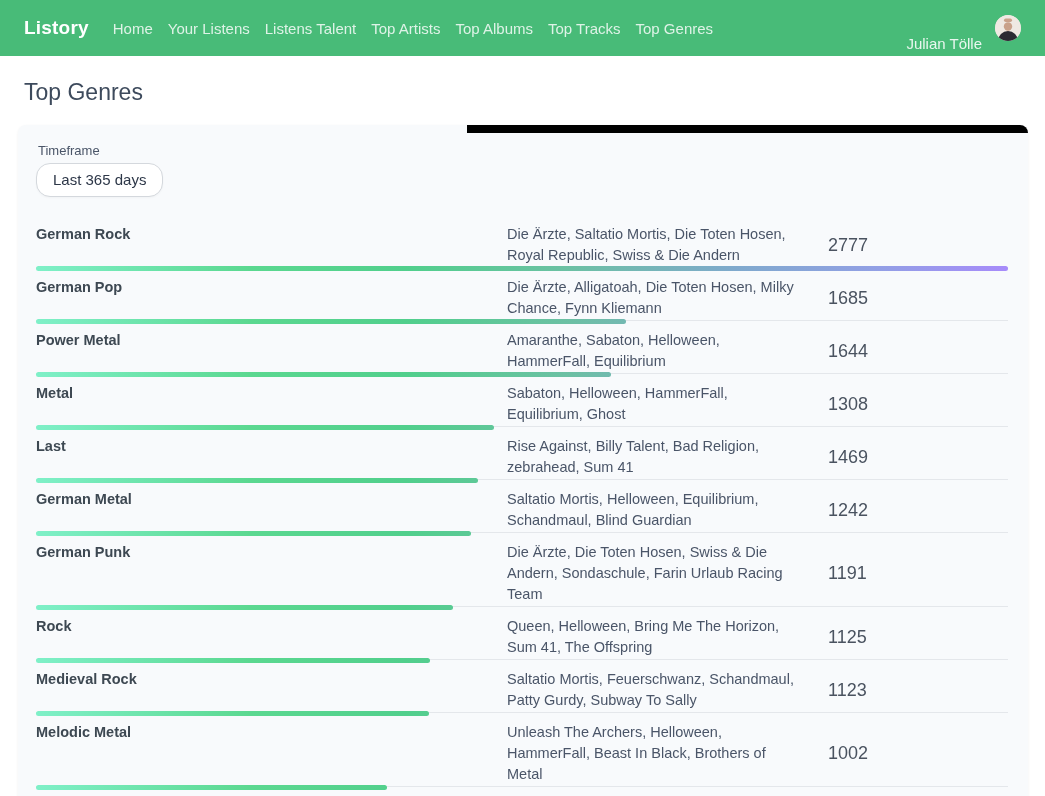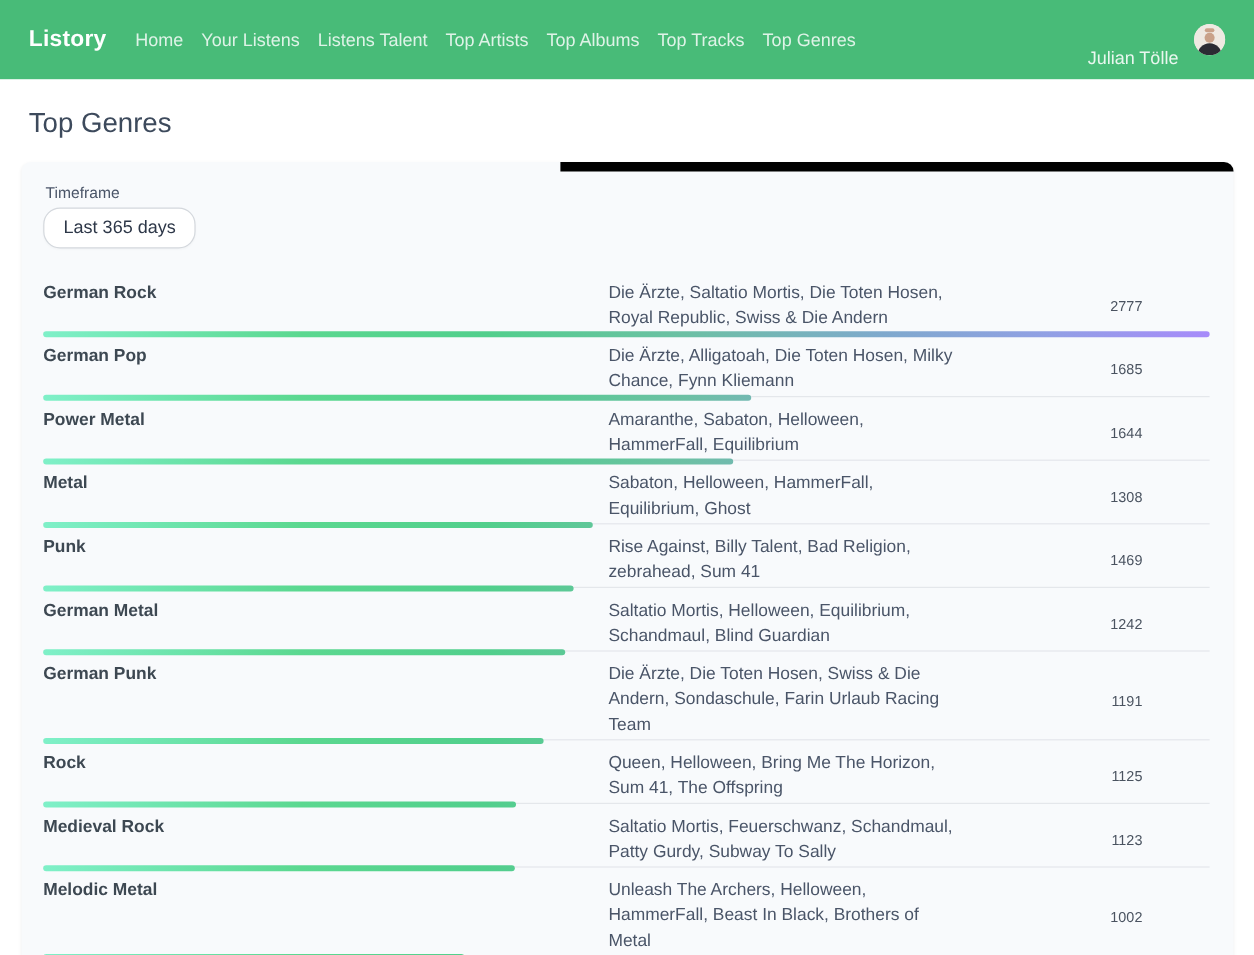--- a/index.html
+++ b/index.html
@@ -5,21 +5,21 @@
   * { margin: 0; padding: 0; box-sizing: border-box; }
   html, body { width: 1045px; height: 796px; overflow: hidden; }
   body {
     font-family: "Liberation Sans", sans-serif;
     background: #ffffff;
     color: #3d4852;
   }
 
   
   .navbar {
-    height: 66px;
+    height: 56px;
     background: #48bb78;
     display: flex;
     align-items: center;
     padding: 0 24px;
   }
   .brand {
     font-size: 19px;
     font-weight: 700;
     color: #ffffff;
     letter-spacing: .2px;
@@ -101,23 +101,22 @@
     color: #3d4852;
     line-height: 21px;
   }
   .genre-artists {
     font-size: 14.5px;
     color: #4a5568;
     line-height: 21px;
   }
   .genre-count {
     align-self: center;
-    text-align: right;
     padding-right: 56px;
-    font-size: 12px;
+    font-size: 18px;
     color: #4a5360;
   }
   .bar-track {
     position: relative;
     height: 5px;
     margin-top: 0px;
   }
   .bar-track::before {
     content: "";
     position: absolute;
@@ -214,21 +213,21 @@
       <div class="genre-artists">Sabaton, Helloween, HammerFall, Equilibrium, Ghost</div>
       <div class="genre-count">1308</div>
     </div>
     <div class="bar-track">
       <div class="bar" style="width: 47.1012%; background-size: 212.309% 100%;"></div>
     </div>
   </div>
 
   <div class="row">
     <div class="row-grid">
-      <div class="genre-name">Punk</div>
+      <div class="genre-name">Last</div>
       <div class="genre-artists">Rise Against, Billy Talent, Bad Religion, zebrahead, Sum 41</div>
       <div class="genre-count">1469</div>
     </div>
     <div class="bar-track">
       <div class="bar" style="width: 45.4807%; background-size: 219.873% 100%;"></div>
     </div>
   </div>
 
   <div class="row">
     <div class="row-grid">

